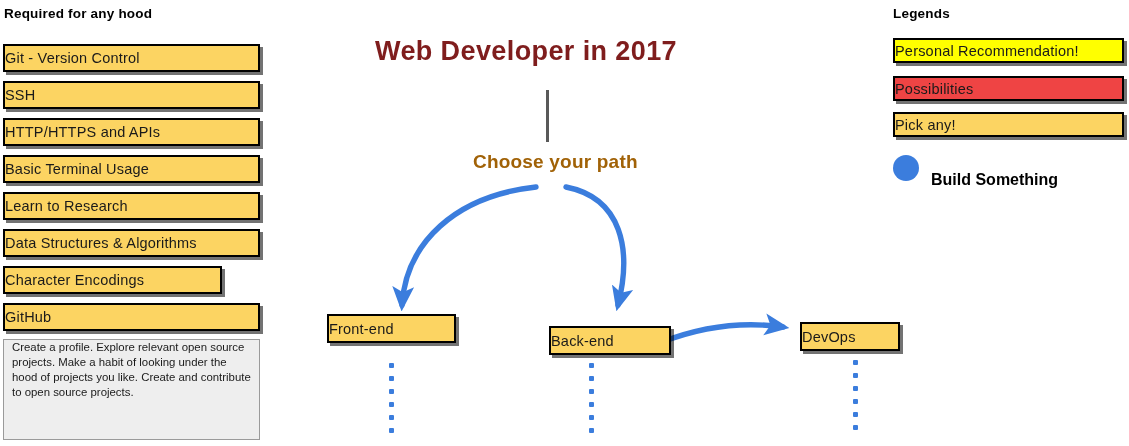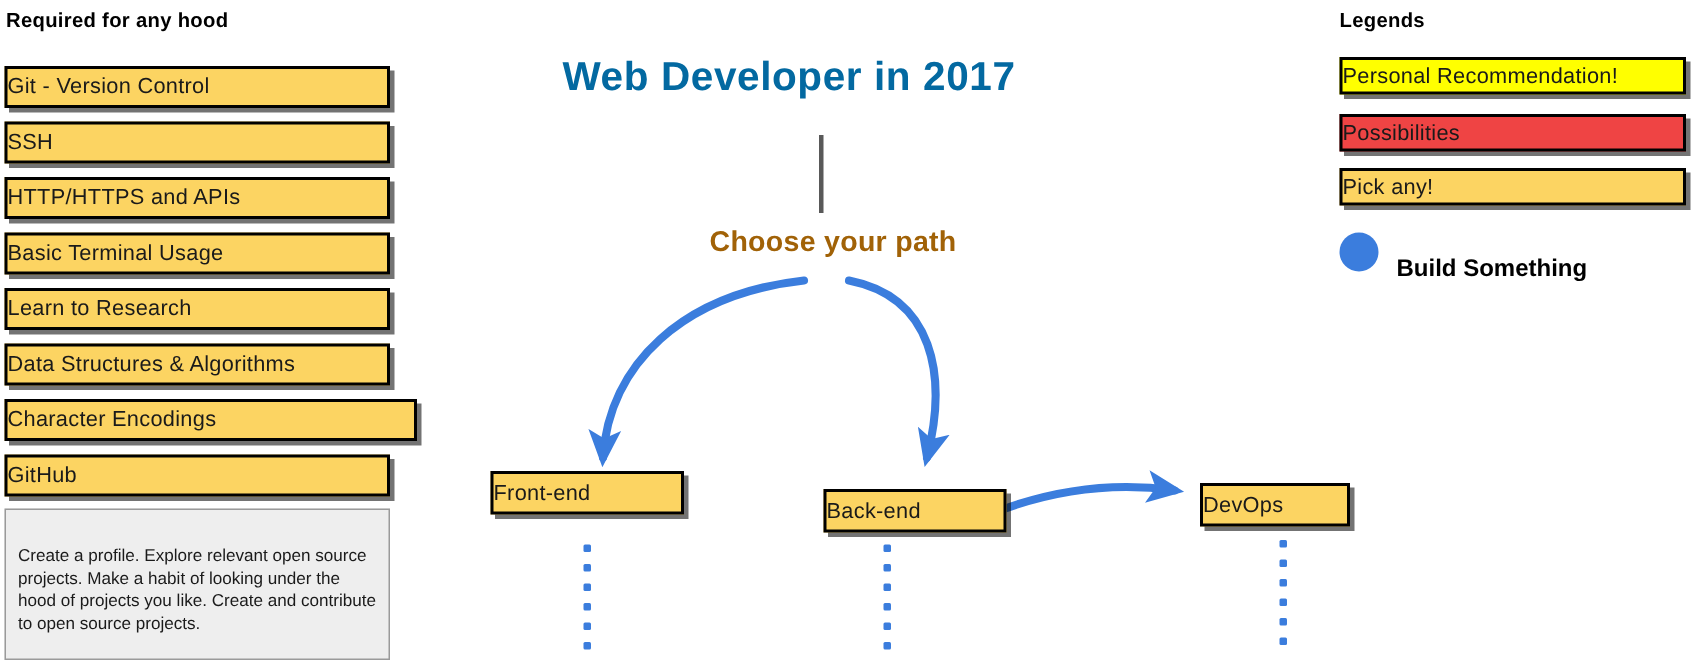--- a/index.html
+++ b/index.html
@@ -42,34 +42,34 @@
   }
   .rbox.yellow-bright { background: #ffff00; }
   .rbox.grey         { background: #ef4444; }
 
   
   .note-panel {
     position: absolute;
     box-sizing: border-box;
     border: 1px solid #9a9a9a;
     background: #eeeeee;
-    padding: 24px 8px 6px 8px;
+    padding: 0 8px 6px 8px;
     font-size: 11.4px;
     line-height: 1.33;
     color: #1a1a1a;
   }
 
   
   #main-title {
     position: absolute;
     font-size: 27px;
     font-weight: bold;
     letter-spacing: 0.4px;
     white-space: nowrap;
-    color: #0369a1;
+    color: #7f1d1d;
   }
   #stem-line {
     position: absolute;
     background: #595959;
   }
   #choose-label {
     position: absolute;
     font-size: 19px;
     font-weight: bold;
     letter-spacing: 0.2px;
@@ -135,21 +135,21 @@
 </div>
 
 <div class="rbox" style="left:3px; top:192px; width:257px; height:28px;">
   <span>Learn to Research</span>
 </div>
 
 <div class="rbox" style="left:3px; top:229px; width:257px; height:28px;">
   <span>Data Structures &amp; Algorithms</span>
 </div>
 
-<div class="rbox" style="left:3px; top:266px; width:275px; height:28px;">
+<div class="rbox" style="left:3px; top:266px; width:219px; height:28px;">
   <span>Character Encodings</span>
 </div>
 
 <div class="rbox" style="left:3px; top:303px; width:257px; height:28px;">
   <span>GitHub</span>
 </div>
 
 <div class="note-panel" style="left:3px; top:339px; width:257px; height:101px;">Create a profile. Explore relevant open source projects. Make a habit of looking under the hood of projects you like. Create and contribute to open source projects.</div>
 
 <div id="main-title" style="left:375px; top:36px;">Web Developer in 2017</div>

